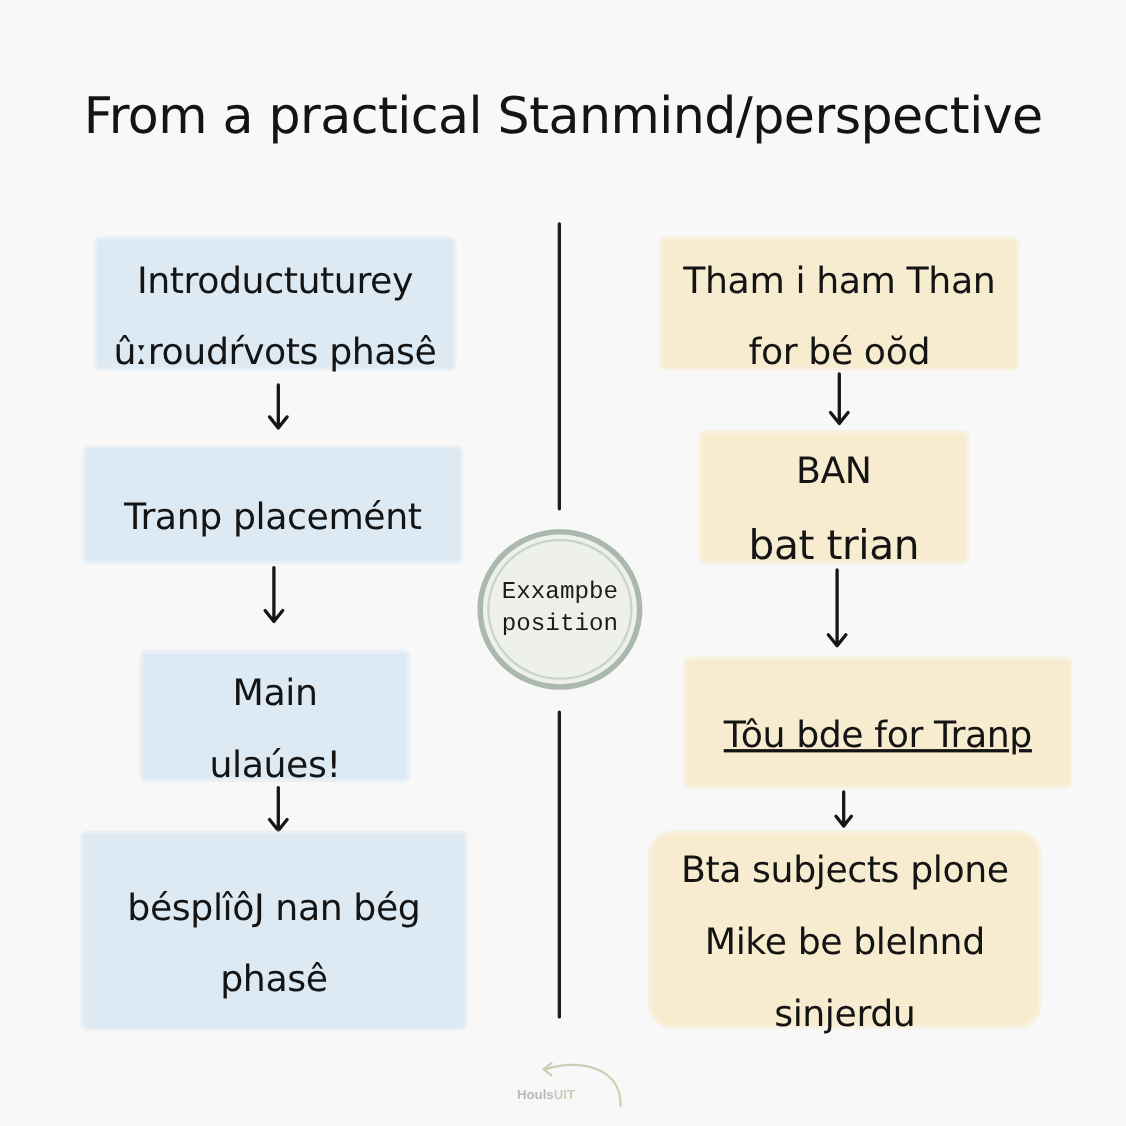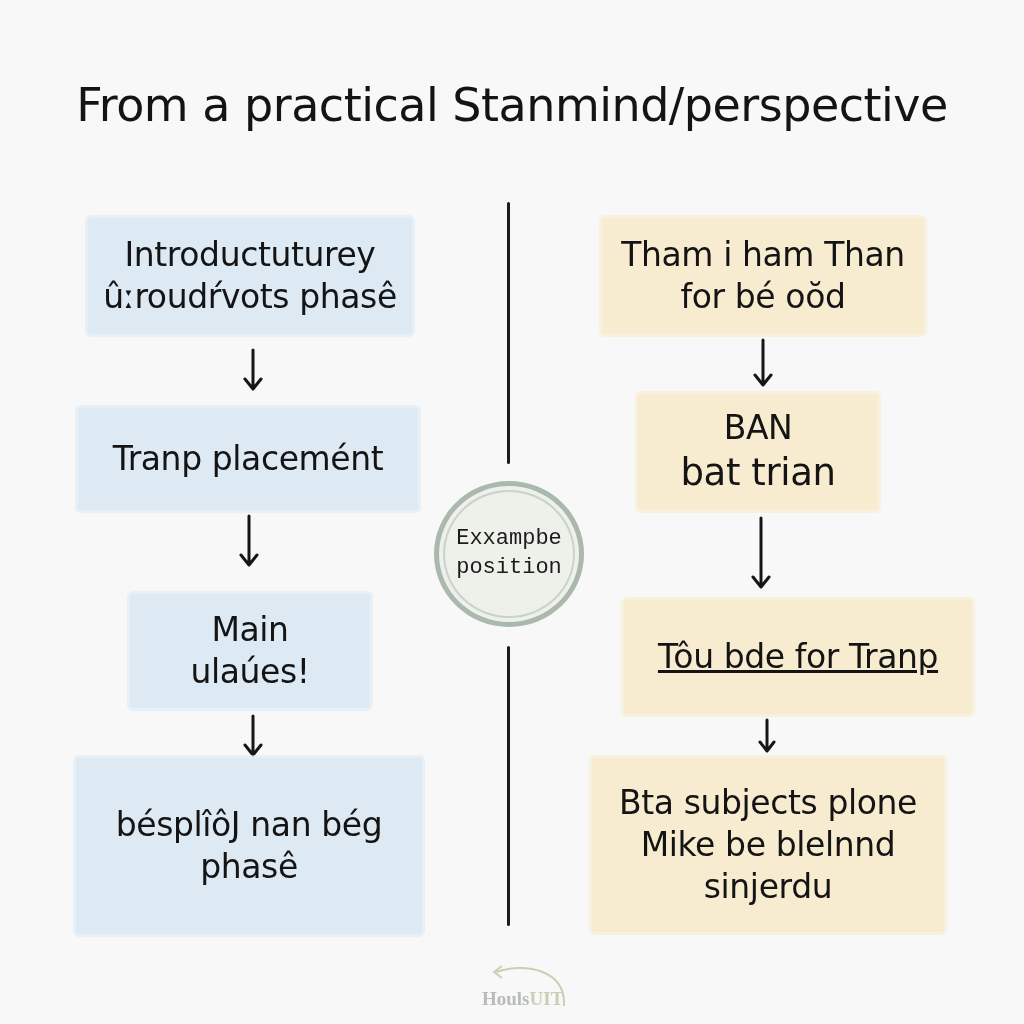--- a/index.html
+++ b/index.html
@@ -14,41 +14,41 @@
       font-size: 46px; letter-spacing: -0.5px; font-weight: normal;
     }
     .box {
       position: absolute; display: flex; flex-direction: column;
       align-items: center; justify-content: center; text-align: center;
       font-size: 33px; line-height: 1.28; letter-spacing: -0.4px;
       border-radius: 3px;
     }
     .box.blue { background: #dde9f3; box-shadow: 0 0 0 3px rgba(221,233,243,0.6); }
     .box.yellow { background: #f8ecd0; box-shadow: 0 0 0 3px rgba(248,236,208,0.6); }
-    .box .line { display: block; white-space: nowrap; }
+    .box .line { display: block; white-space: nowrap; margin-top: 23px; }
     .arrow { position: absolute; width: 22px; }
     .arrow svg { display: block; }
     .divider { position: absolute; left: 507px; width: 3px; background: #1c1c1c; border-radius: 2px; }
     .center-circle {
       position: absolute; left: 434px; top: 481px; width: 150px; height: 146px;
       border-radius: 50%; background: #eef0ea;
       border: 5px solid #aab8ad; box-sizing: border-box;
       display: flex; flex-direction: column; align-items: center; justify-content: center;
       font-size: 22px; line-height: 1.3; color: #1b1b1b; font-family: Liberation Mono, monospace;
     }
     .center-circle::after {
       content: ""; position: absolute; inset: 4px; border-radius: 50%;
       border: 2px solid #c9d3cb;
     }
     .logo {
       position: absolute; left: 466px; top: 962px; width: 110px; height: 50px;
     }
     .logo-text {
-      position: absolute; left: 16px; top: 26px; font-family: Liberation Serif, serif;
-      font-weight: bold; font-size: 19px; color: #b8bcb8; letter-spacing: 0px;
+      position: absolute; left: 4px; top: 26px; font-family: Liberation Sans, sans-serif;
+      font-weight: bold; font-size: 12px; color: #b8bcb8; letter-spacing: 0px;
     }
     .logo-text .accent { color: #c9cfb6; }
   </style>
 </head>
 <body>
 
 <div class="title">From a practical Stanmind/perspective</div>
 
 <div class="box blue" style="left:88px; top:218px; width:324px; height:116px;">
   <span class="line">Introductuturey</span>
@@ -120,21 +120,21 @@
 <div class="box yellow" style="left:624px; top:600px; width:348px; height:114px;text-decoration:underline;">
   <span class="line">Tôu bde for Tranp</span>
 </div>
 
 <div class="arrow" style="left:756px; top:718px;">
   <svg width="22" height="36" viewBox="0 0 22 36">
       <path d="M11 2 L11 32 M4 24 L11 33 L18 24" stroke="#161616" stroke-width="3" fill="none" stroke-linecap="round" stroke-linejoin="round"></path>
     </svg>
 </div>
 
-<div class="box yellow" style="left:592px; top:758px; width:352px; height:174px;">
+<div class="box yellow" style="left:592px; top:758px; width:352px; height:174px;border-radius:19px;">
   <span class="line">Bta subjects plone</span>
   <span class="line">Mike be blelnnd</span>
   <span class="line">sinjerdu</span>
 </div>
 
 <div class="logo">
   <svg width="110" height="50" viewBox="0 0 110 50" style="position:absolute;left:0;top:0;">
     <path d="M30 10 C 60 0, 100 8, 98 44" stroke="#c9d0b4" stroke-width="2" fill="none"></path>
     <path d="M36 4 L28 10 L36 16" stroke="#c9d0b4" stroke-width="2" fill="none"></path>
   </svg>

